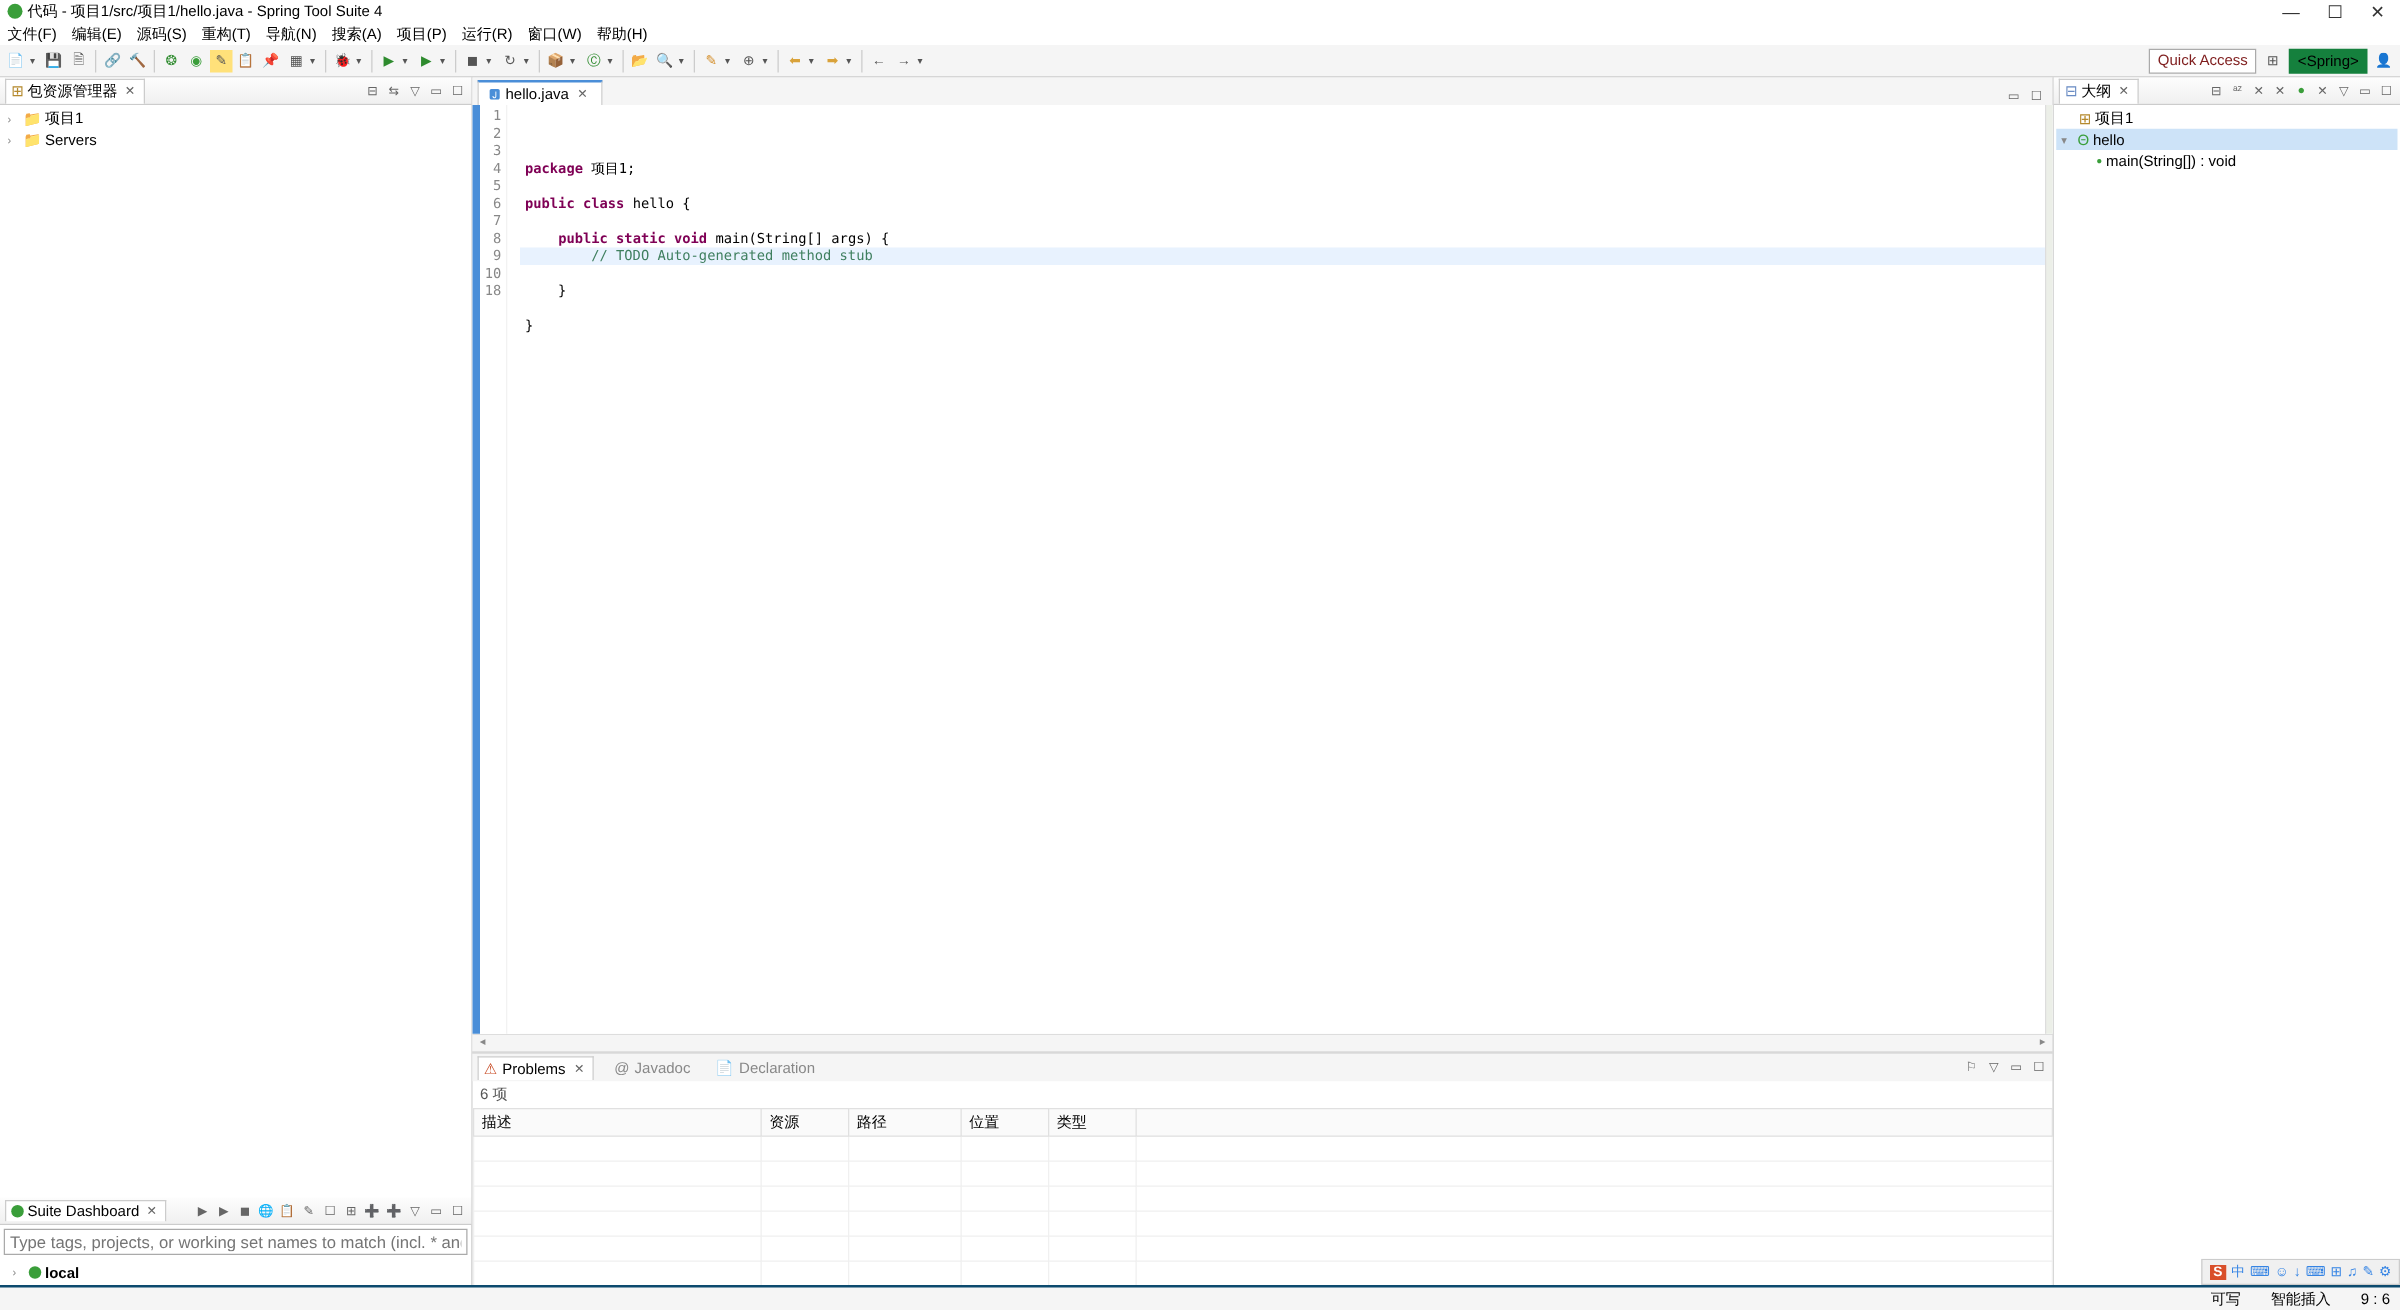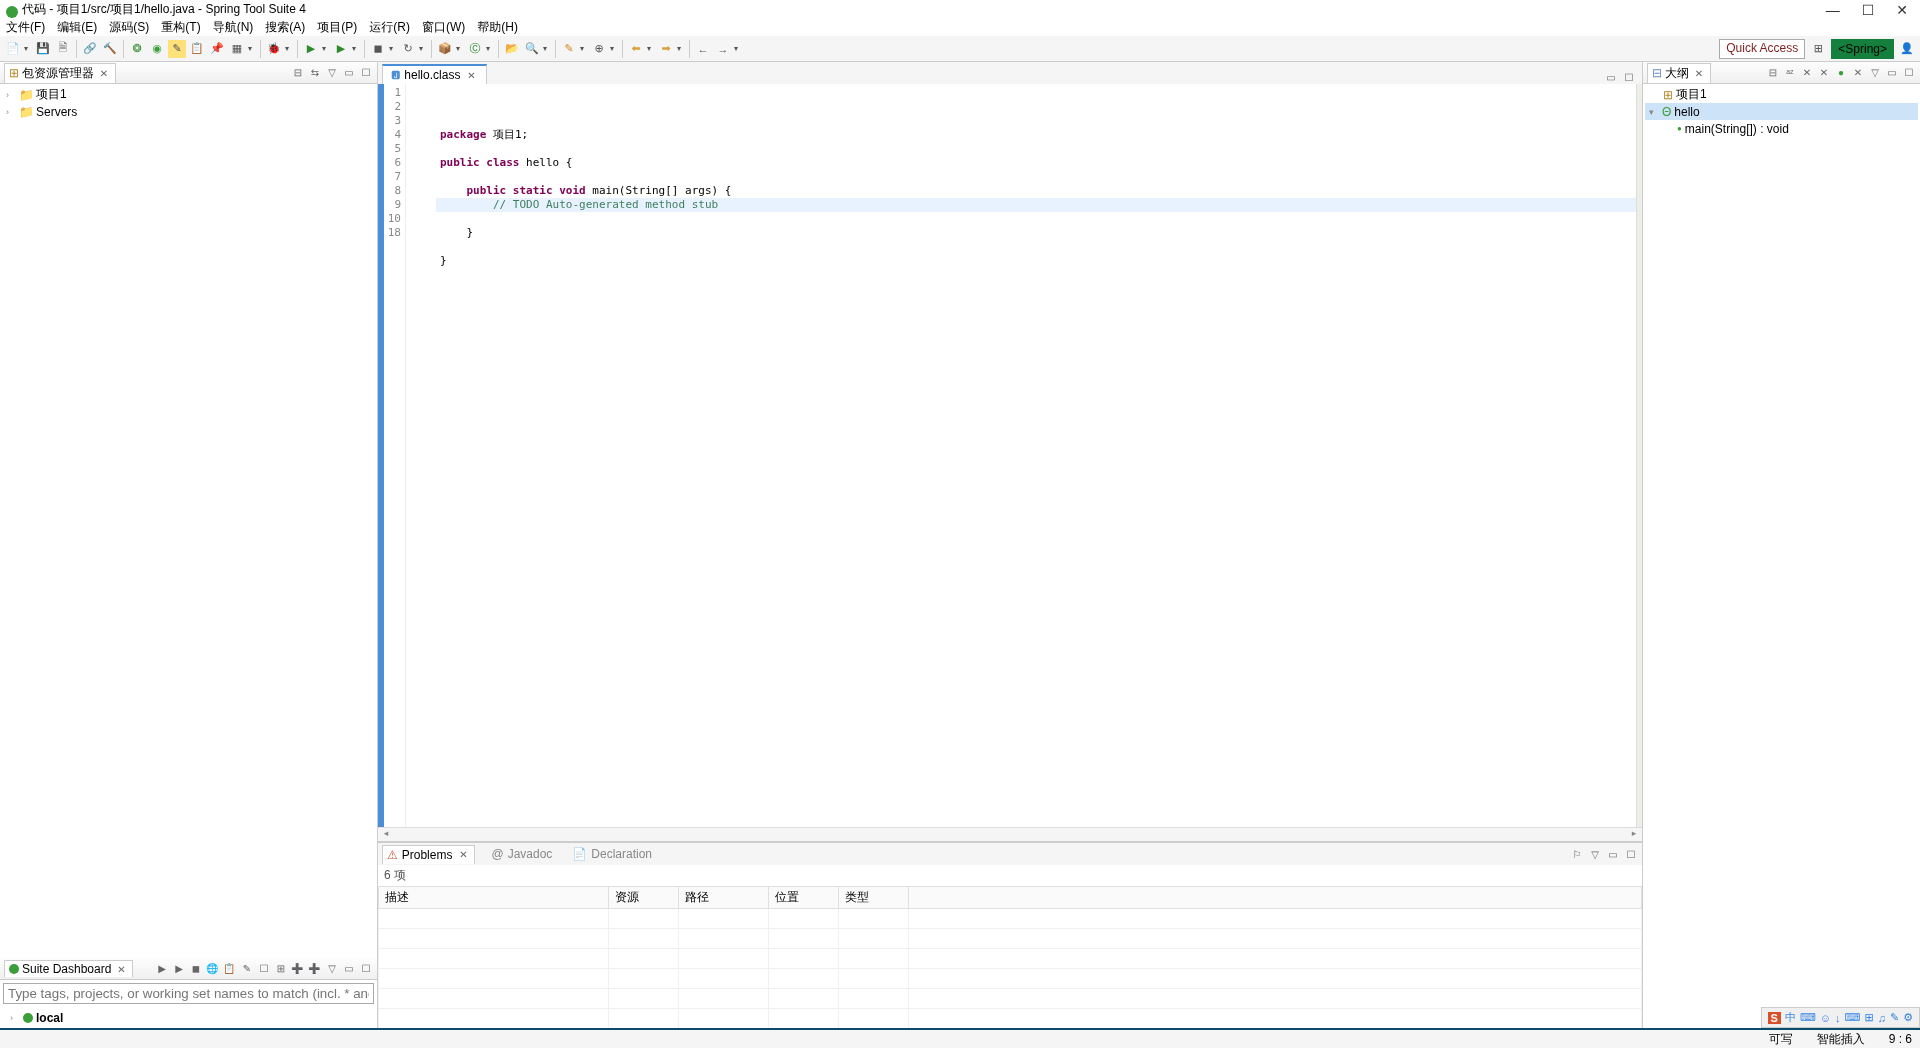--- a/index.html
+++ b/index.html
@@ -1,17 +1,17 @@
 <!DOCTYPE html>
 <html><head>
 <meta charset="utf-8">
 <style>
 * { box-sizing: border-box; margin: 0; padding: 0; }
 body { font-family: "Microsoft YaHei", Tahoma, sans-serif; font-size: 12px; background: #fff; color: #000; overflow: hidden; }
-.titlebar { height: 18px; display: flex; align-items: flex-end; padding: 0 6px; background: #fff; }
+.titlebar { height: 18px; display: flex; align-items: center; padding: 0 6px; background: #fff; }
 .titlebar .app-icon { width: 12px; height: 12px; border-radius: 50%; background: #3a9e3a; margin-right: 4px; }
 .titlebar .wincontrols { margin-left: auto; display: flex; gap: 22px; padding-right: 6px; }
 .wincontrols span { font-size: 14px; color: #333; cursor: default; }
 .menubar { height: 18px; display: flex; align-items: center; padding: 0 6px; gap: 12px; background: #fff; text-align: center; }
 .menubar span { cursor: default; }
 .toolbar { height: 26px; display: flex; align-items: center; padding: 0 4px; gap: 2px; border-bottom: 1px solid #ccc; background: #f5f5f5; }
 .tb-btn { width: 18px; height: 18px; display: inline-flex; align-items: center; justify-content: center; font-size: 11px; color: #555; }
 .tb-sep { width: 1px; height: 18px; background: #ccc; margin: 0 2px; }
 .tb-dd { width: 8px; font-size: 8px; color: #555; }
 .toolbar-right { margin-left: auto; display: flex; align-items: center; gap: 4px; }
@@ -30,21 +30,21 @@
 .folder-icon { color: #d9a23a; }
 .center-col { flex: 1; display: flex; flex-direction: column; }
 .editor-area { flex: 1; display: flex; flex-direction: column; border-bottom: 1px solid #ccc; }
 .editor-tabs { height: 22px; display: flex; align-items: flex-end; background: #f5f5f5; padding-left: 4px; }
 .editor-tab { display: flex; align-items: center; gap: 4px; padding: 2px 8px; background: #fff; border: 1px solid #ccc; border-bottom: none; border-top: 2px solid #4a8ed8; }
 .editor-tab .file-icon { color: #4a8ed8; font-size: 10px; }
 .editor-tabs-right { margin-left: auto; display: flex; gap: 4px; padding-right: 6px; }
 .editor-body { flex: 1; display: flex; background: #fff; position: relative; }
 .gutter { width: 22px; background: #fff; border-right: 1px solid #eee; text-align: right; padding-right: 4px; color: #888; font-family: Consolas, monospace; font-size: 11px; line-height: 14px; padding-top: 2px; }
 .fold-bar { width: 10px; background: #fff; }
-.code { flex: 1; font-family: Consolas, monospace; font-size: 11px; line-height: 14px; padding-top: 2px; padding-left: 4px; white-space: pre; position: relative; margin-left: 20px; }
+.code { flex: 1; font-family: Consolas, monospace; font-size: 11px; line-height: 14px; padding-top: 2px; padding-left: 4px; white-space: pre; position: relative; }
 .code .kw { color: #7f0055; font-weight: bold; }
 .code .cm { color: #3f7f5f; }
 .code .line-hl { position: absolute; background: #e8f2fe; left: 0; right: 0; height: 14px; }
 .marker-bar { width: 6px; background: #ecefe8; border-left: 1px solid #ddd; }
 .marker-bar-left { width: 6px; background: #4a8ed8; }
 .hscroll { height: 14px; background: #f5f5f5; border-top: 1px solid #ddd; display: flex; }
 .hscroll .thumb-l { width: 16px; text-align: center; font-size: 9px; color: #888; }
 .hscroll .thumb-r { margin-left: auto; width: 16px; text-align: center; font-size: 9px; color: #888; }
 .right-col { width: 278px; display: flex; flex-direction: column; border-left: 1px solid #ccc; }
 .outline-tree { padding: 2px; }
@@ -216,21 +216,21 @@
         <b>local</b>
       </div>
     </div>
   </div>
 
   <div class="center-col">
     <div class="editor-area">
       <div class="editor-tabs">
         <div class="editor-tab">
           <span class="file-icon">🅹</span>
-          <span>hello.class</span>
+          <span>hello.java</span>
           <span class="vh-icon">✕</span>
         </div>
         <div class="editor-tabs-right">
           <span class="vh-icon">▭</span>
           <span class="vh-icon">☐</span>
         </div>
       </div>
       <div class="editor-body">
         <div class="marker-bar-left"></div>
         <div class="gutter" id="gutter">

